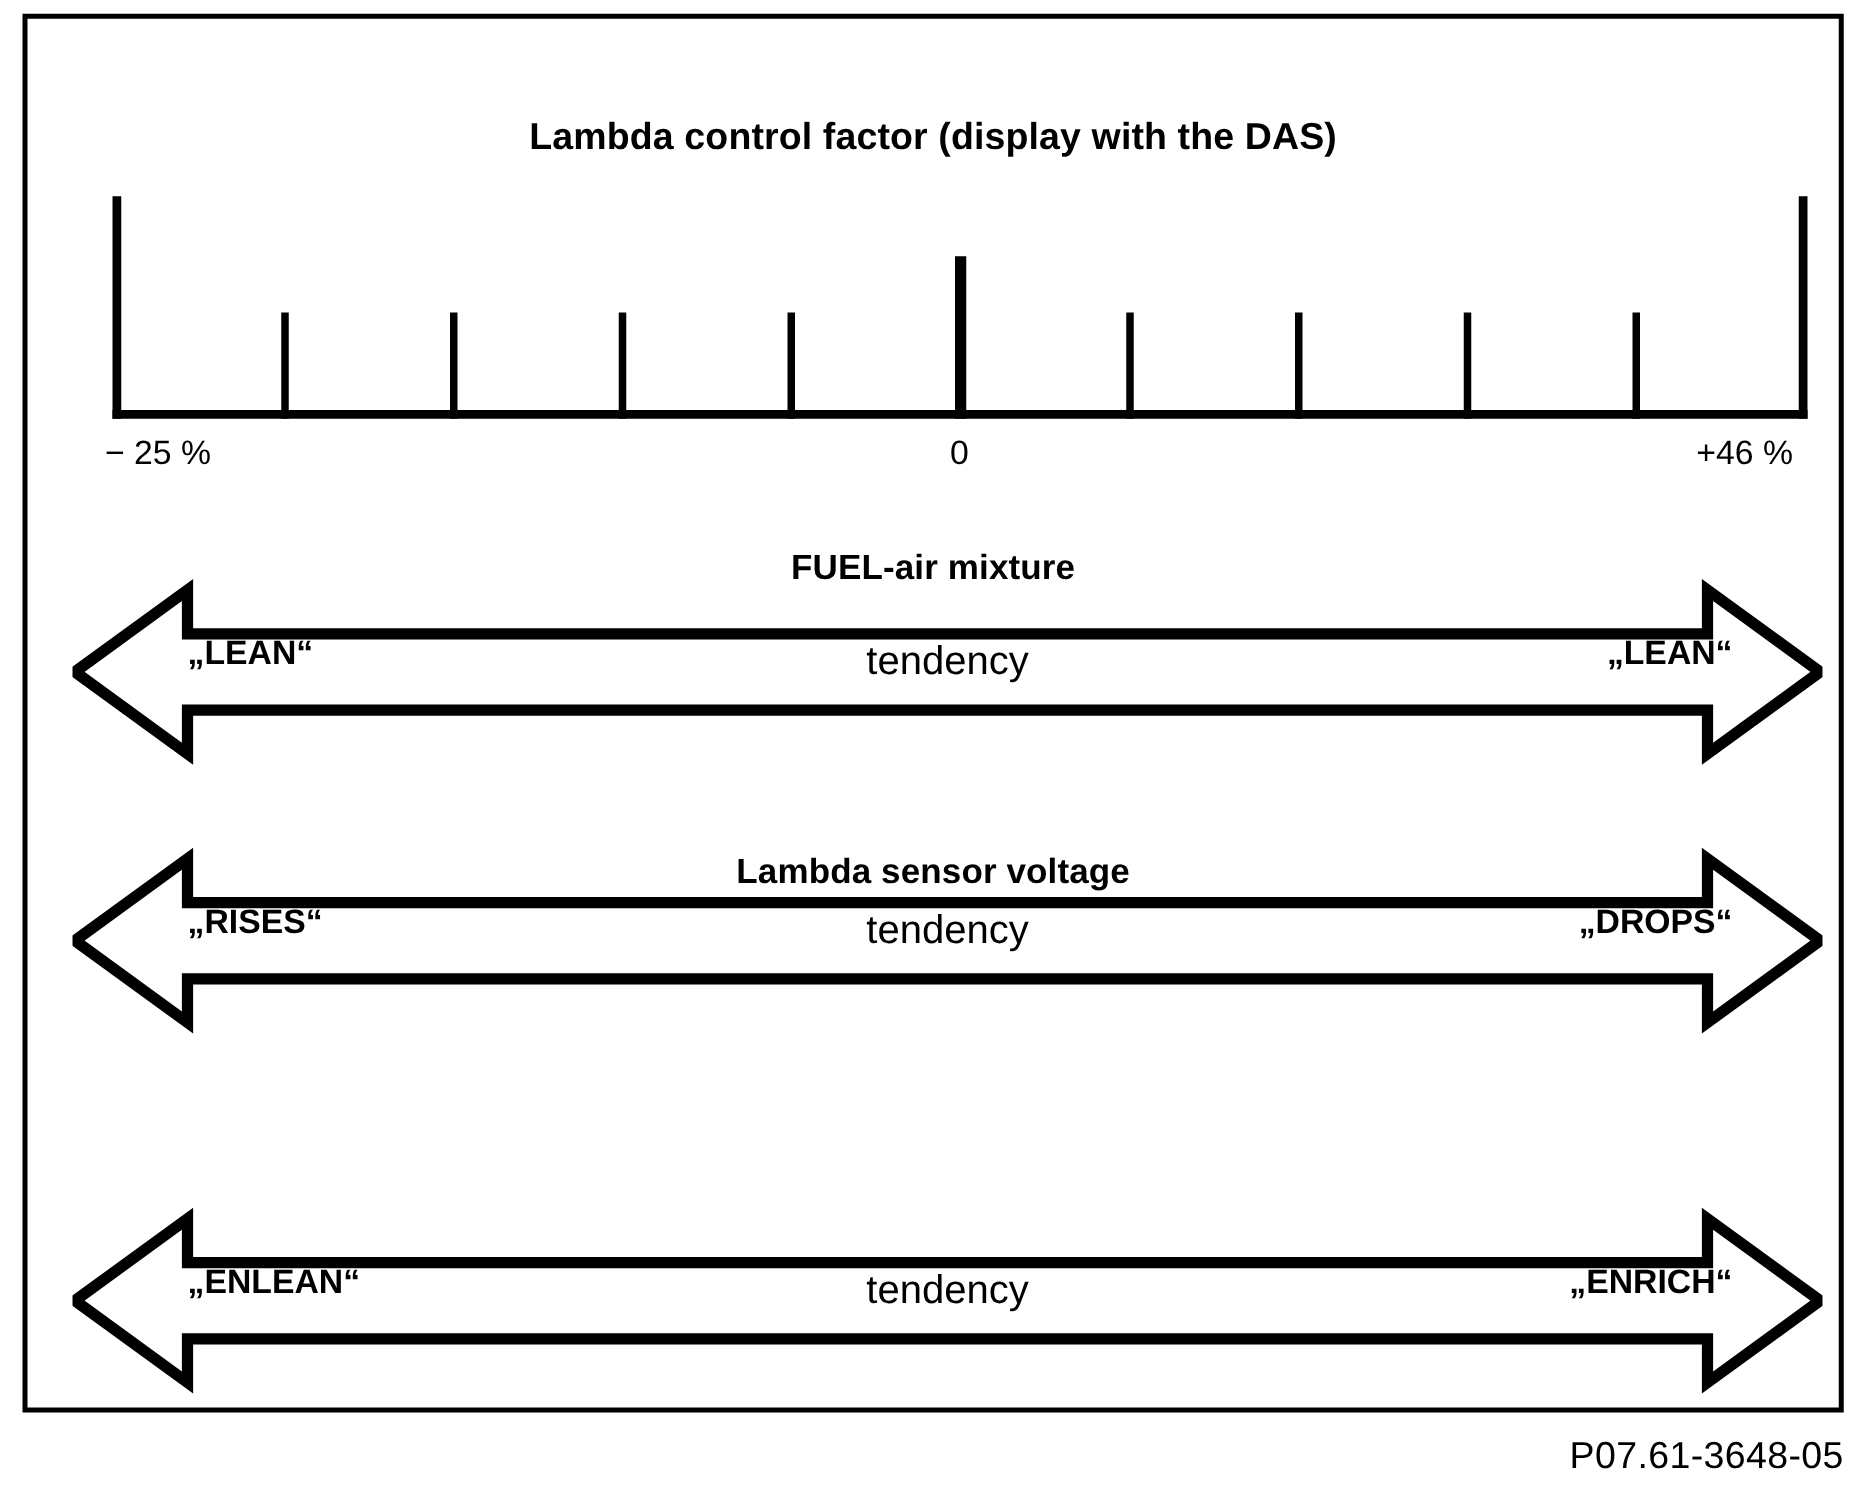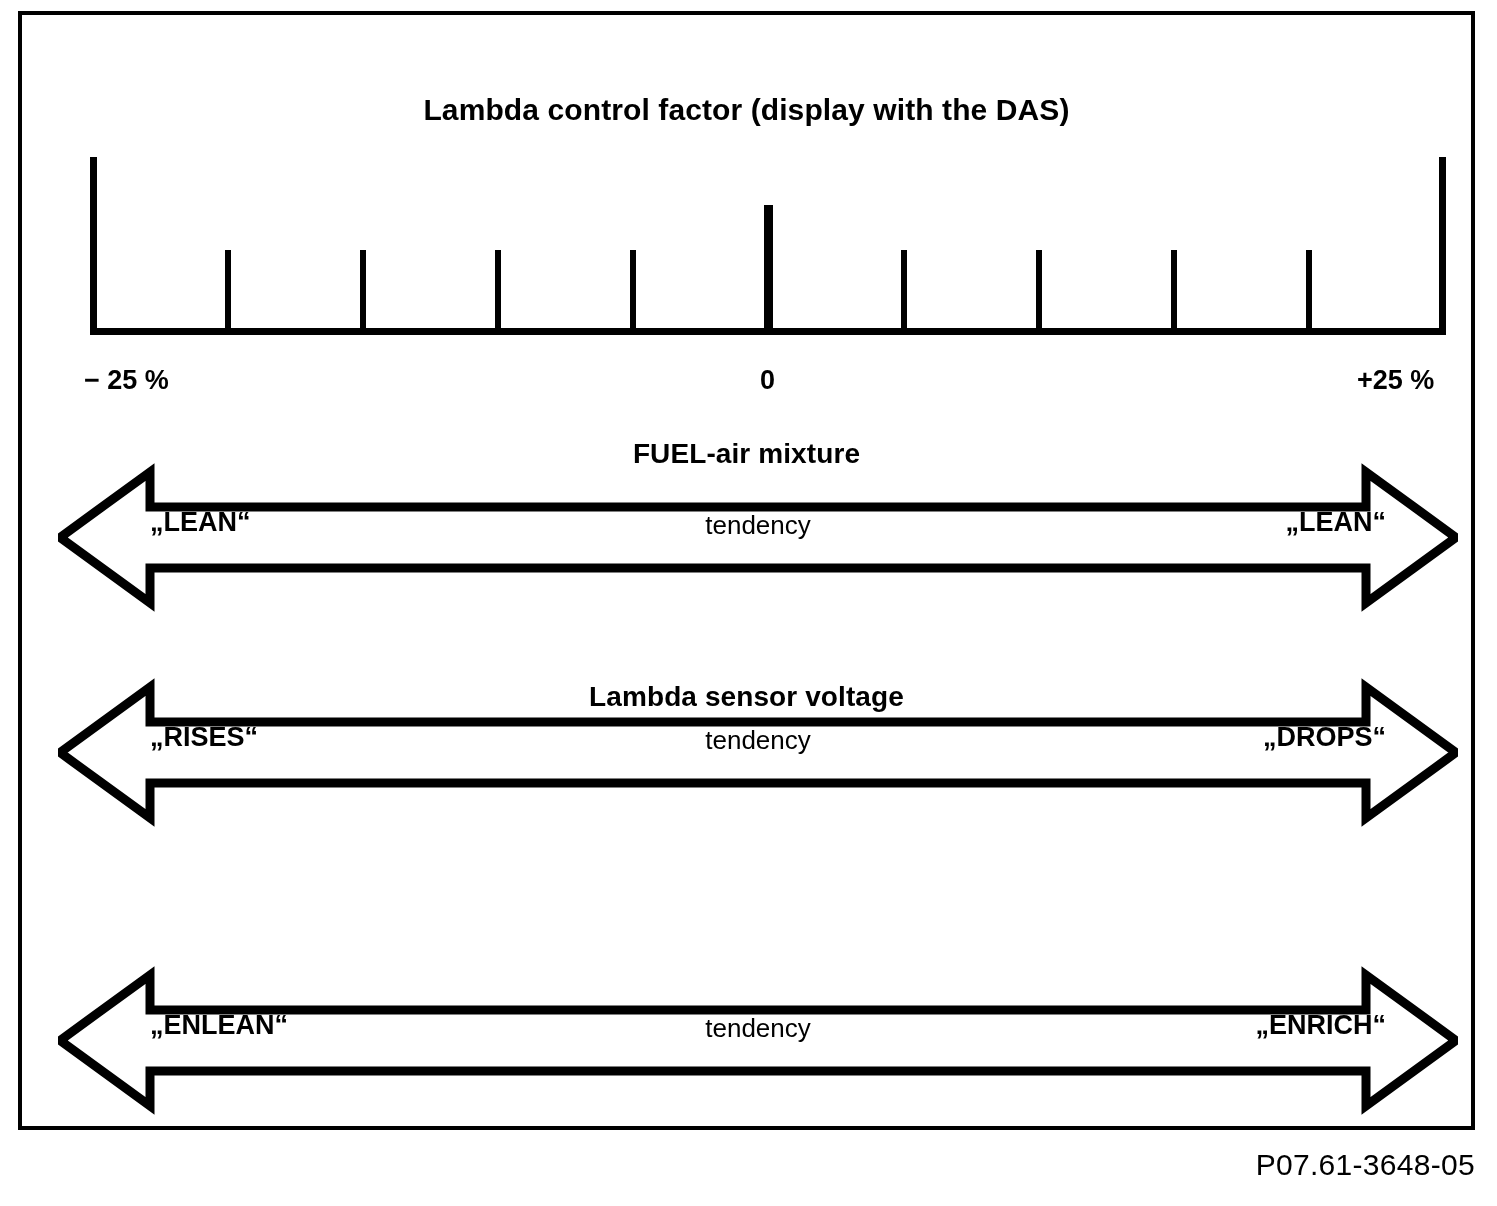--- a/index.html
+++ b/index.html
@@ -76,23 +76,23 @@
     bottom: 0;
     width: 7px;
     background: #000;
   }
   .tick.major   { height: 178px; }
   .tick.center  { height: 130px; width: 9px; }
   .tick.minor   { height: 85px; width: 6px; }
 
   .scale-label {
     position: absolute;
-    top: 350px;
+    top: 332px;
     font-size: 27px;
-    font-weight: bold;
+    font-weight: normal;
     white-space: nowrap;
   }
   #label-min  { left: 62px; }
   #label-zero { left: 738px; }
   #label-max  { left: 1335px; }
 
   
   .arrow-block {
     position: absolute;
     left: 36px;
@@ -115,21 +115,21 @@
     top: 47px;
   }
   .arrow-label.left  { left: 92px; }
   .arrow-label.right { right: 72px; }
   .arrow-center {
     position: absolute;
     left: 0;
     width: 100%;
     top: 50px;
     text-align: center;
-    font-size: 26px;
+    font-size: 32px;
     font-weight: normal;
     white-space: nowrap;
   }
 
   
   #row-fuel   { top: 445px; }
   #row-oxygen { top: 660px; }
   #row-ecu    { top: 948px; }
 
   #title-fuel   { top: 423px; }
@@ -165,21 +165,21 @@
       <div class="tick center" style="left:674px;"></div>
       <div class="tick minor" style="left:811px;"></div>
       <div class="tick minor" style="left:946px;"></div>
       <div class="tick minor" style="left:1081px;"></div>
       <div class="tick minor" style="left:1216px;"></div>
       <div class="tick major" style="left:1349px;"></div>
     </div>
 
     <div class="scale-label" id="label-min">− 25 %</div>
     <div class="scale-label" id="label-zero">0</div>
-    <div class="scale-label" id="label-max">+25 %</div>
+    <div class="scale-label" id="label-max">+46 %</div>
 
     <div class="heading section-title" id="title-fuel">FUEL-air mixture</div>
 
     <div class="arrow-block" id="row-fuel">
       <svg class="arrow-svg" viewBox="0 0 1400 155" preserveAspectRatio="none">
         <polygon points="2,77.5 92,12 92,47 1308,47 1308,12 1398,77.5 1308,143 1308,108 92,108 92,143" fill="#ffffff" stroke="#000000" stroke-width="9" stroke-linejoin="miter"></polygon>
       </svg>
       <div class="arrow-label left">„LEAN“</div>
       <div class="arrow-center">tendency</div>
       <div class="arrow-label right">„LEAN“</div>

